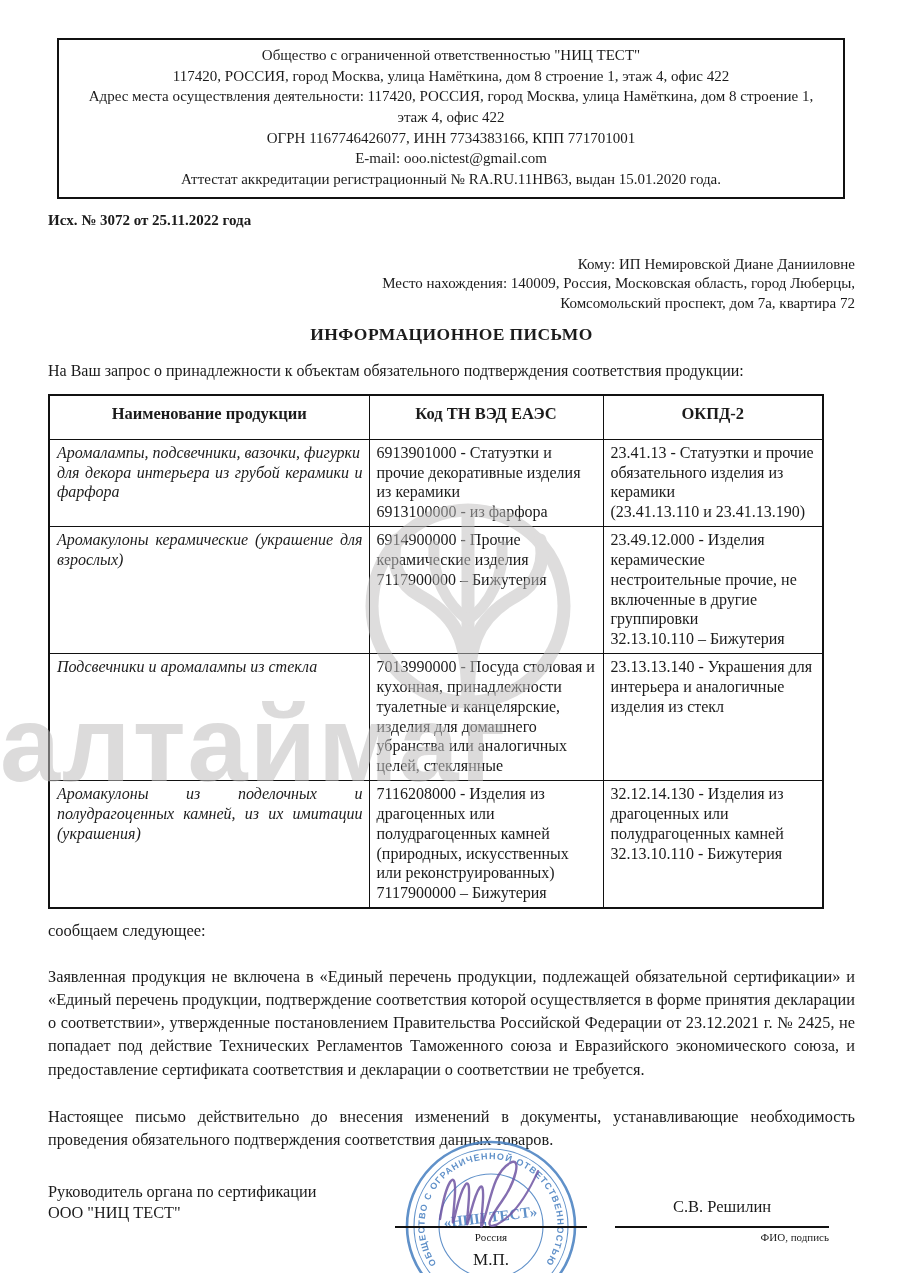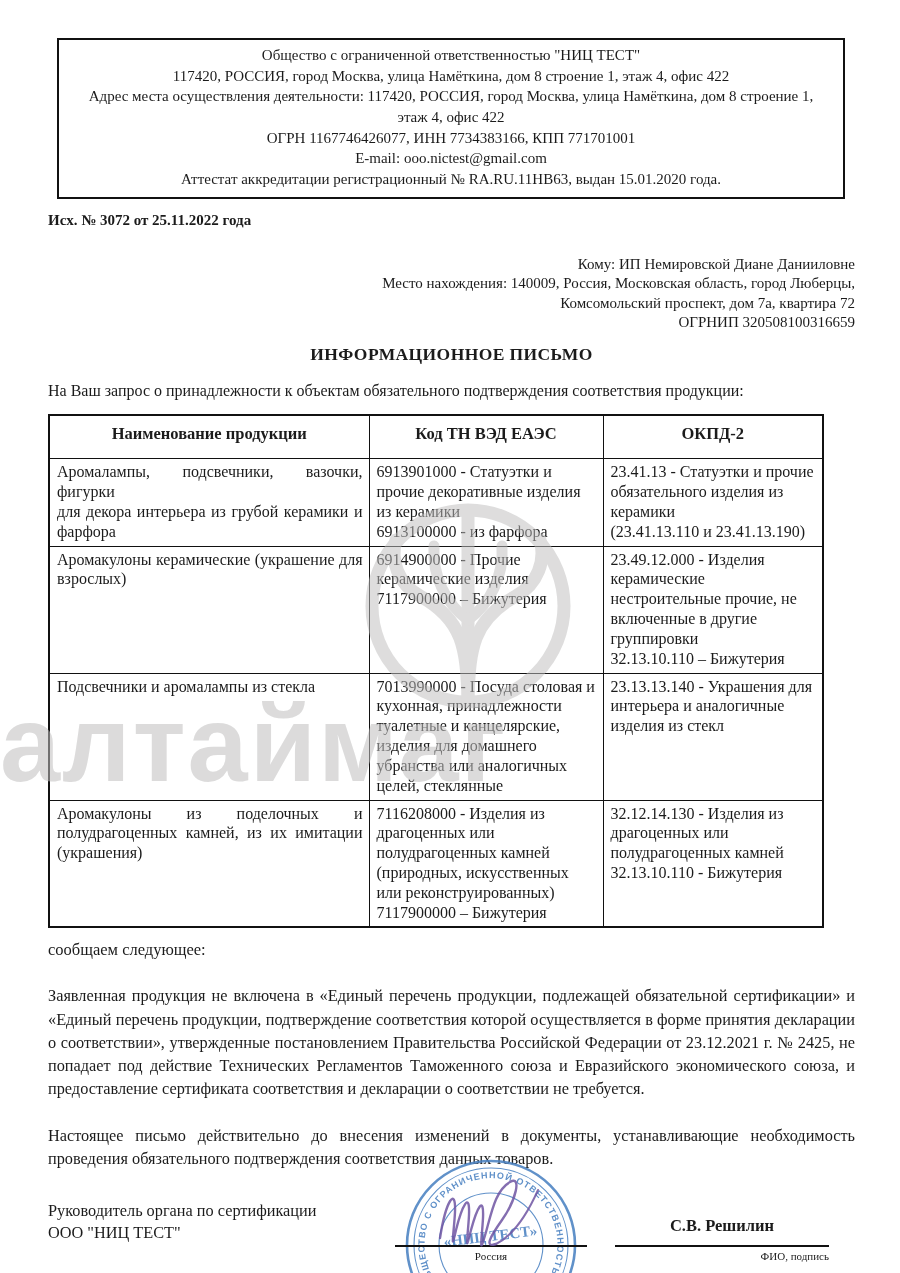--- a/index.html
+++ b/index.html
@@ -42,36 +42,36 @@
     font-size:16px;line-height:1.24;
   }
   table.codes th,table.codes td{
     border:1px solid #111;vertical-align:top;padding:3px 6px 4px 7px;
   }
   table.codes{border:2px solid #111;}
   table.codes th{font-weight:bold;text-align:center;padding:8px 4px 14px 4px;font-size:16.5px;}
   .col-name{width:320px;}
   .col-tnved{width:234px;}
   .col-okpd{width:220px;}
-  td.cell-name{text-align:justify;white-space:pre-line;}
+  td.cell-name{text-align:justify;white-space:pre-line;font-style:italic;}
   td.cell-code{white-space:pre-line;}
 
   
   .notice{margin-top:12px;font-size:16.5px;}
   .para{margin-top:24px;font-size:16.3px;line-height:1.42;text-align:justify;}
   .para2{margin-top:24px;font-size:16.3px;line-height:1.42;text-align:justify;}
 
   
   .sig-area{position:relative;height:185px;margin-top:2px;}
   .sig-role{position:absolute;left:0;top:28px;font-size:16.3px;line-height:1.3;}
   .sig-line-left{position:absolute;left:347px;top:73px;width:192px;border-top:2px solid #111;z-index:5;}
   .sig-label-left{position:absolute;left:347px;top:78px;width:192px;text-align:center;font-size:11px;z-index:5;}
   .sig-mp{position:absolute;left:347px;top:97px;width:192px;text-align:center;font-size:17px;z-index:5;}
   .sig-line-right{position:absolute;left:567px;top:73px;width:214px;border-top:2px solid #111;}
-  .sig-name{position:absolute;left:567px;top:44px;width:214px;text-align:center;font-size:16.5px;font-weight:bold;}
+  .sig-name{position:absolute;left:567px;top:44px;width:214px;text-align:center;font-size:16.5px;}
   .sig-label-right{position:absolute;left:567px;top:78px;width:214px;text-align:right;font-size:11px;}
   .stamp-wrap{position:absolute;left:355px;top:-15px;width:176px;height:176px;z-index:2;opacity:.88;}
   .signature-wrap{position:absolute;left:378px;top:-12px;width:150px;height:110px;z-index:6;opacity:.85;}
 
   
   .watermark{position:absolute;left:0;top:0;width:900px;height:1273px;pointer-events:none;z-index:9;}
   .wm-logo{position:absolute;left:362px;top:492px;width:212px;height:212px;opacity:.52;}
   .wm-title{
     position:absolute;left:0;top:682px;width:100%;text-align:left;
     font-family:"Liberation Sans","DejaVu Sans",sans-serif;
@@ -99,21 +99,20 @@
     <div>ОГРН 1167746426077, ИНН 7734383166, КПП 771701001</div>
     <div>E-mail: ooo.nictest@gmail.com</div>
     <div>Аттестат аккредитации регистрационный № RA.RU.11НВ63, выдан 15.01.2020 года.</div>
   </div>
 
   <div class="ref-line">Исх. № 3072 от 25.11.2022 года</div>
 
   <div class="recipient">
     <div>Кому: ИП Немировской Диане Данииловне</div>
     <div>Место нахождения: 140009, Россия, Московская область, город Люберцы, Комсомольский проспект, дом 7а, квартира 72</div>
-    <div>ОГРНИП 320508100316659</div>
   </div>
 
   <div class="doc-title">ИНФОРМАЦИОННОЕ ПИСЬМО</div>
 
   <div class="intro">На Ваш запрос о принадлежности к объектам обязательного подтверждения соответствия продукции:</div>
 
   <table class="codes">
     <colgroup>
       <col class="col-name">
         <col class="col-tnved">

